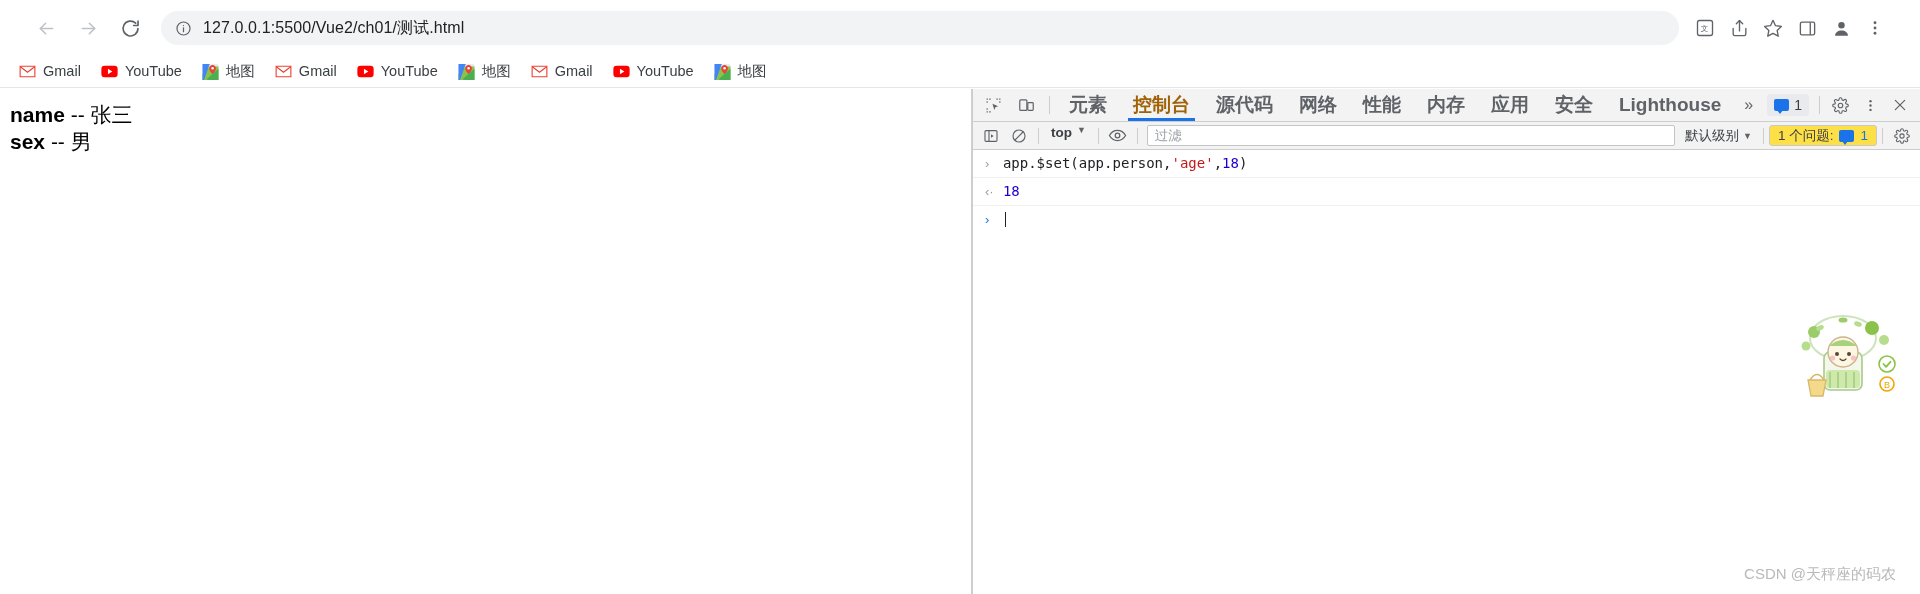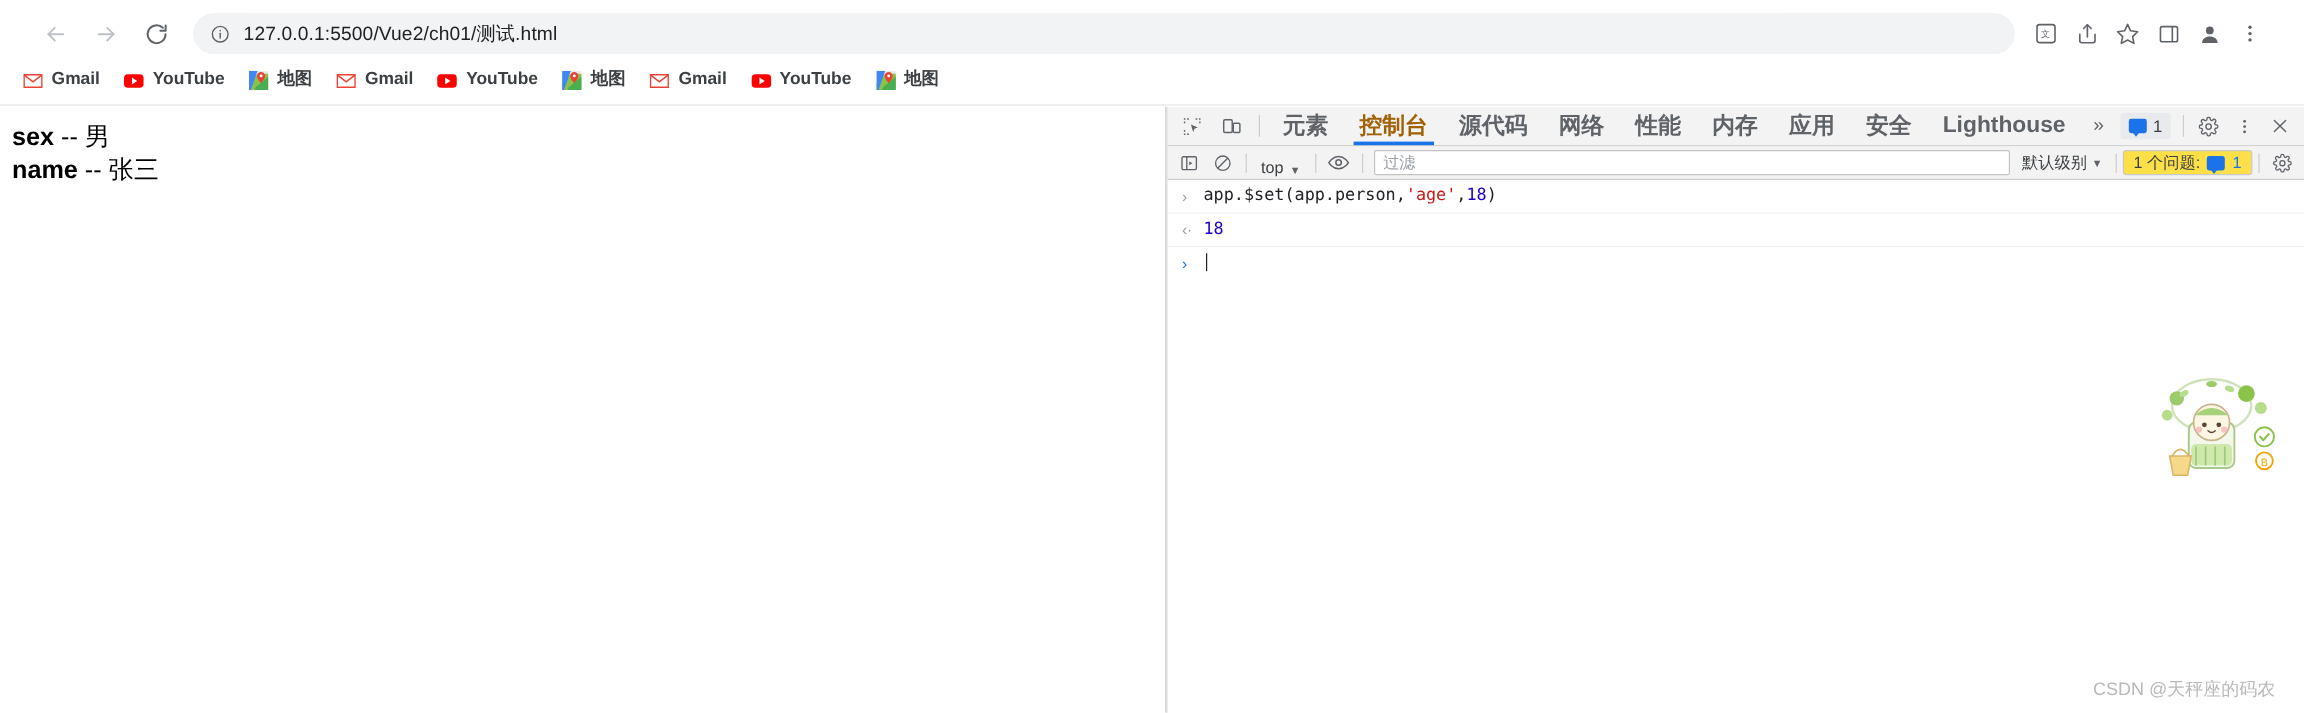--- a/index.html
+++ b/index.html
@@ -66,27 +66,27 @@
     height: 32px;
     display: flex;
     align-items: center;
     padding: 0 10px;
     gap: 2px;
     background: #fff;
     border-bottom: 1px solid #e6e6e6;
   }
   .bm {
     display: flex;
+    align-items: center;
     height: 26px;
     padding: 0 9px;
     border-radius: 4px;
     font-size: 14.5px;
     color: #3c4043;
     white-space: nowrap;
-    font-weight: bold;
   }
   .bm .bm-ico { width:17px; height:17px; margin-right:7px; display:flex; align-items:center; justify-content:center; flex:0 0 auto; }
   .bm .bm-label { line-height: 1; }
 
   
   .viewport {
     position: absolute;
     top: 89px; left: 0;
     width: 1920px; height: 505px;
     display: flex;
@@ -187,23 +187,23 @@
     background: #f3f3f3;
     border-bottom: 1px solid #cdcdcd;
     display:flex;
     align-items:center;
     padding: 0 4px;
     gap: 0;
   }
   .ct-icon { width:28px; height:26px; display:flex; align-items:center; justify-content:center; color:#5f6368; }
   .ct-sep { width:1px; height:16px; background:#cdcdcd; margin:0 5px; }
   .ct-select {
-    display:flex; align-items:flex-end; gap:5px;
+    display:flex; align-items:flex-start; gap:5px;
     font-size:13.5px; color:#3c4043;
-    padding: 0 7px; height:22px;
+    padding: 0 7px; height:22px;font-weight:bold;
   }
   .caret { font-size:9px; color:#5f6368; }
   .ct-filter {
     flex: 1 1 auto;
     height: 21px;
     background: #fff;
     border: 1px solid #c4c4c4;
     border-radius: 2px;
     margin: 0 4px;
     display:flex; align-items:center;
@@ -461,22 +461,22 @@
           <circle cx="12.6" cy="5.3" r="1.5" fill="#fff"></circle>
         </svg>
       </span>
       <span class="bm-label">地图</span>
     </div>
   </div>
 
   <div class="viewport">
 
     <div class="page-pane">
+      <p class="page-line"><span>name</span><span class="sep"> -- </span><span class="val">张三</span></p>
       <p class="page-line"><span>sex</span><span class="sep"> -- </span><span class="val">男</span></p>
-      <p class="page-line"><span>name</span><span class="sep"> -- </span><span class="val">张三</span></p>
     </div>
 
     <div class="devtools">
 
       <div class="dt-tabbar">
         <div class="dt-icobtn">
           <svg width="17" height="17" viewBox="0 0 24 24" fill="none" stroke="currentColor" stroke-width="1.6">
             <path d="M3 8V3h5" stroke-dasharray="2 2"></path>
               <path d="M21 8V3h-5" stroke-dasharray="2 2"></path>
             <path d="M3 16v5h5" stroke-dasharray="2 2"></path>

